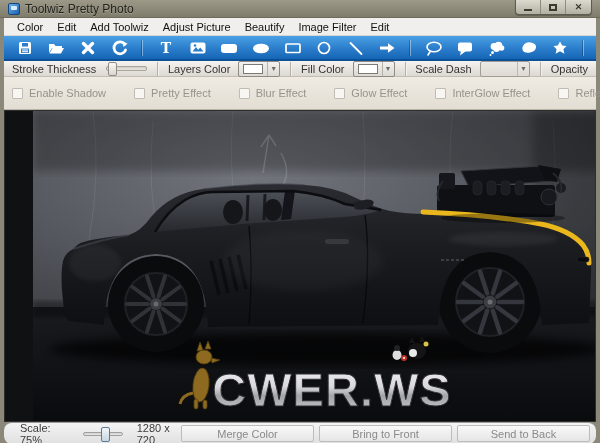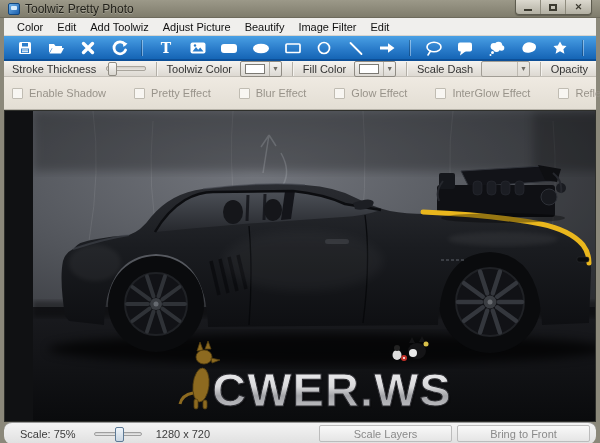--- a/index.html
+++ b/index.html
@@ -195,21 +195,21 @@
     </div>
     <div class="tsep"></div>
   </div>
 
   <div class="optrow">
     <span class="lbl">Stroke Thickness</span>
     <div class="mini-slider">
         <div class="thumb" style="left:1px"></div>
       </div>
     <div class="vsep"></div>
-    <span class="lbl">Toolwiz Color</span>
+    <span class="lbl">Layers Color</span>
     <div class="color-combo">
       <div class="color-swatch" style="background-color: rgb(255, 255, 255);"></div>
       <div class="combo-arrow">▼</div>
     </div>
     <div class="vsep"></div>
     <span class="lbl">Fill Color</span>
     <div class="color-combo">
       <div class="color-swatch" style="background-color: rgb(255, 255, 255);"></div>
       <div class="combo-arrow">▼</div>
     </div>
@@ -426,19 +426,20 @@
     </svg>
   </div>
 
   <div class="statusbar">
     <span>Scale: 75%</span>
     <div class="status-slider">
         <div class="thumb"></div>
       </div>
     <span>1280 x 720</span>
     <div class="status-btns">
-      <div class="sbtn">Scale Layers</div>
+      <div class="sbtn">Merge Color</div>
       <div class="sbtn">Bring to Front</div>
+      <div class="sbtn">Send to Back</div>
     </div>
   </div>
   <div class="bottomstrip"></div>
 
 </div>
 
 </body></html>

